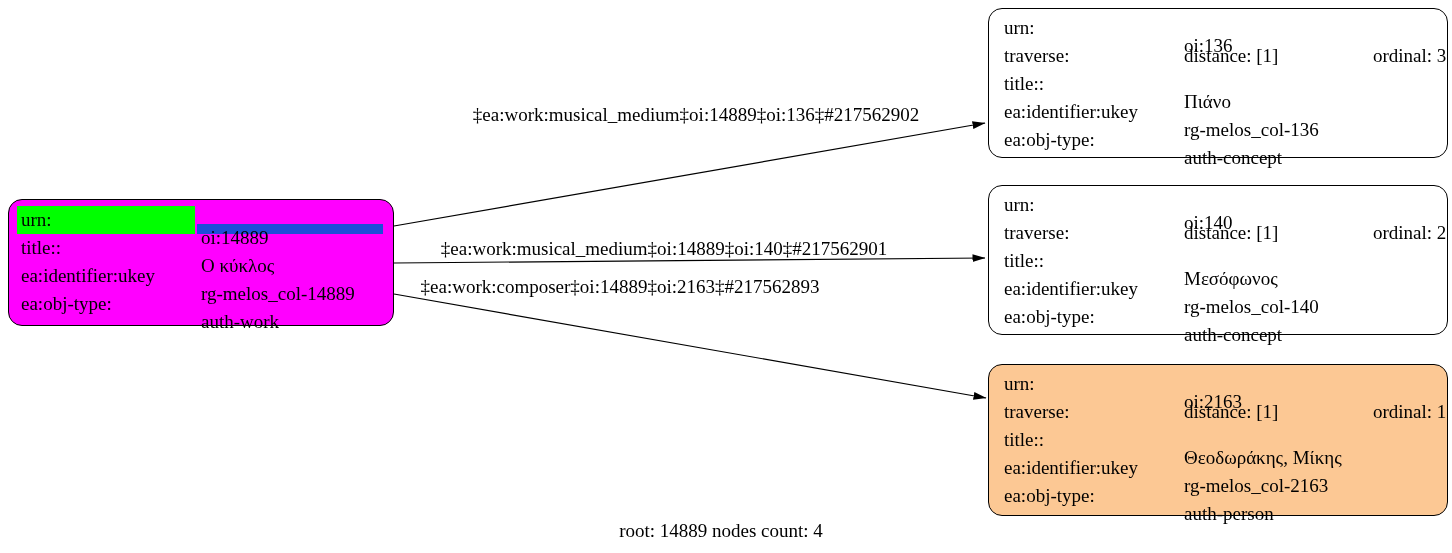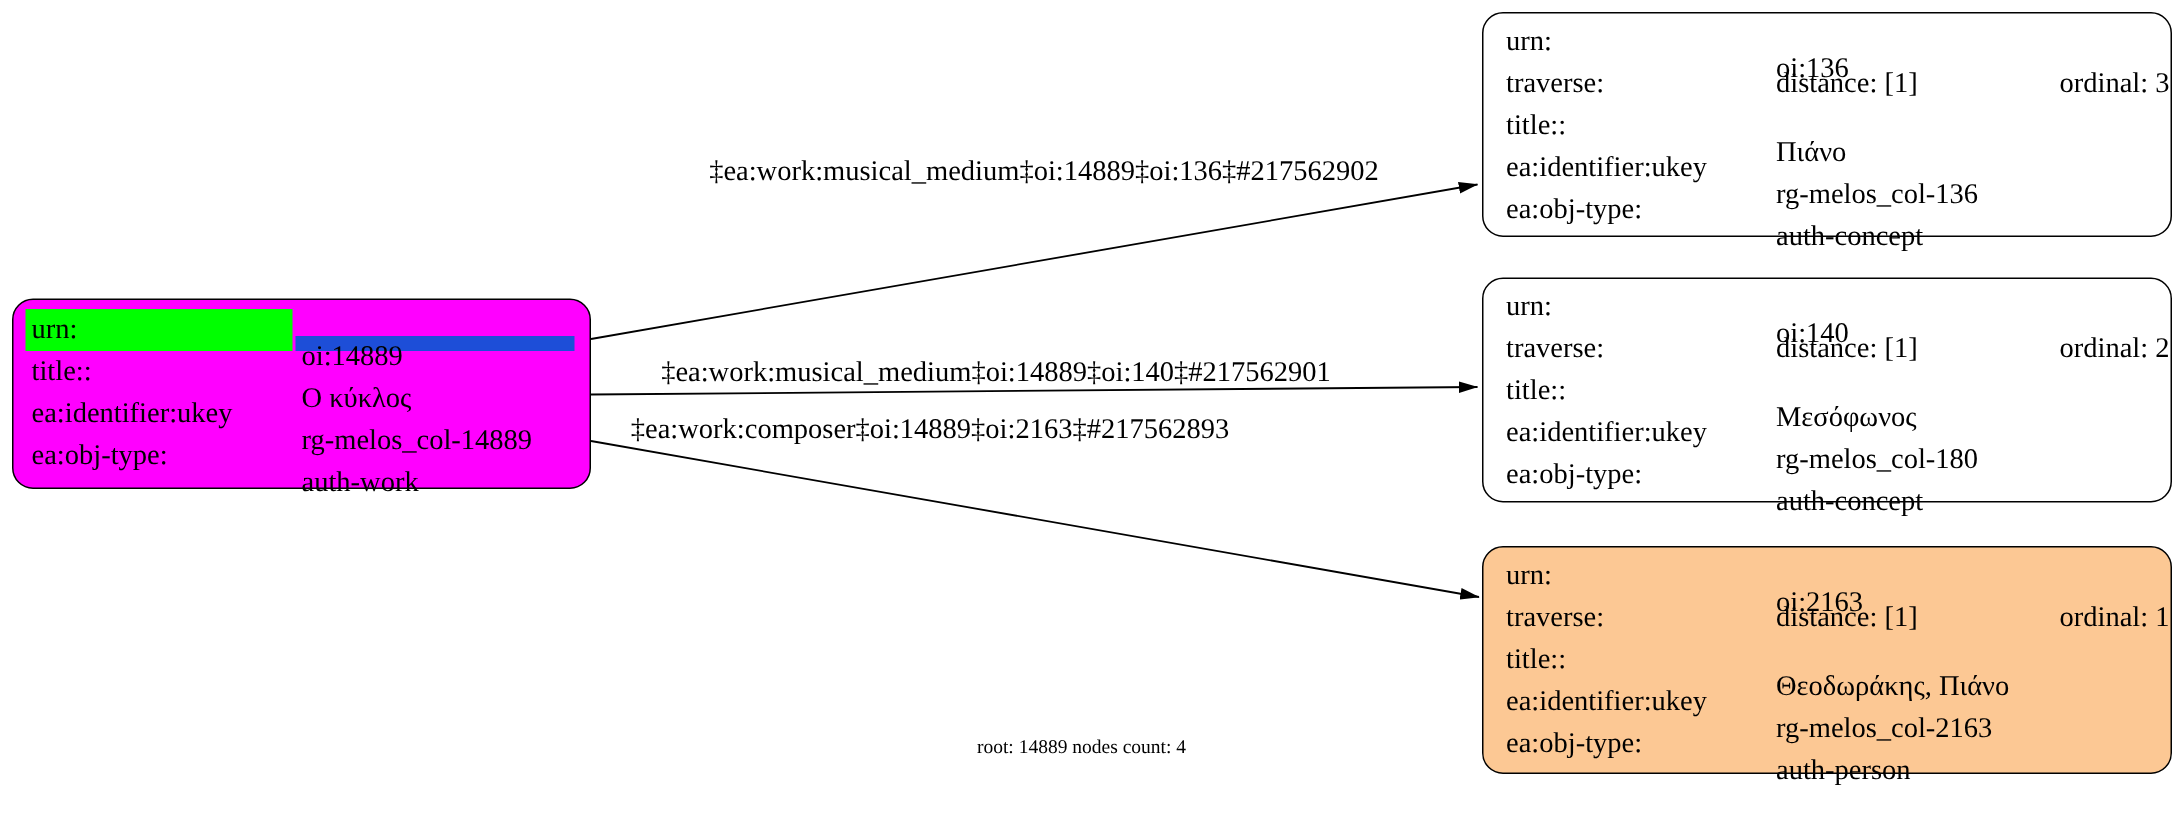--- a/index.html
+++ b/index.html
@@ -32,23 +32,23 @@
   .ord{flex:1 1 auto;padding-left:4px;margin-left:44px;}
   .edge-label{
     position:absolute;white-space:nowrap;
     transform:translateX(-50%);
     font-size:19px;line-height:24px;
   }
   .el-1{left:696px;top:103px;}
   .el-2{left:664px;top:237px;}
   .el-3{left:620px;top:275px;}
   .caption{
-    position:absolute;left:721px;top:490px;
+    position:absolute;left:721px;top:520px;
     transform:translateX(-50%);
-    white-space:nowrap;font-size:13px;
+    white-space:nowrap;font-size:19px;
   }
 </style>
 </head>
 <body>
 
 <div class="canvas">
 
   <svg class="edges-svg" viewBox="0 0 1452 553">
     <defs>
       <marker id="arrow" viewBox="0 0 13 9" refX="12.5" refY="4.5" markerWidth="13" markerHeight="9" orient="auto" markerUnits="userSpaceOnUse">
@@ -112,41 +112,41 @@
       <div class="cell lab">traverse:</div>
       <div class="cell val-dist">distance: [1]</div>
       <div class="cell ord">ordinal: 2</div>
     </div>
     <div class="row">
       <div class="cell lab">title::</div>
       <div class="cell val">Μεσόφωνος</div>
     </div>
     <div class="row">
       <div class="cell lab">ea:identifier:ukey</div>
-      <div class="cell val">rg-melos_col-180</div>
+      <div class="cell val">rg-melos_col-140</div>
     </div>
     <div class="row">
       <div class="cell lab">ea:obj-type:</div>
       <div class="cell val">auth-concept</div>
     </div>
   </div>
 
   <div class="node node-right node-oi2163" style="background-color: rgb(252, 200, 148);">
     <div class="row">
       <div class="cell lab">urn:</div>
       <div class="cell val">oi:2163</div>
     </div>
     <div class="row">
       <div class="cell lab">traverse:</div>
       <div class="cell val-dist">distance: [1]</div>
       <div class="cell ord">ordinal: 1</div>
     </div>
     <div class="row">
       <div class="cell lab">title::</div>
-      <div class="cell val">Θεοδωράκης, Πιάνο</div>
+      <div class="cell val">Θεοδωράκης, Μίκης</div>
     </div>
     <div class="row">
       <div class="cell lab">ea:identifier:ukey</div>
       <div class="cell val">rg-melos_col-2163</div>
     </div>
     <div class="row">
       <div class="cell lab">ea:obj-type:</div>
       <div class="cell val">auth-person</div>
     </div>
   </div>

